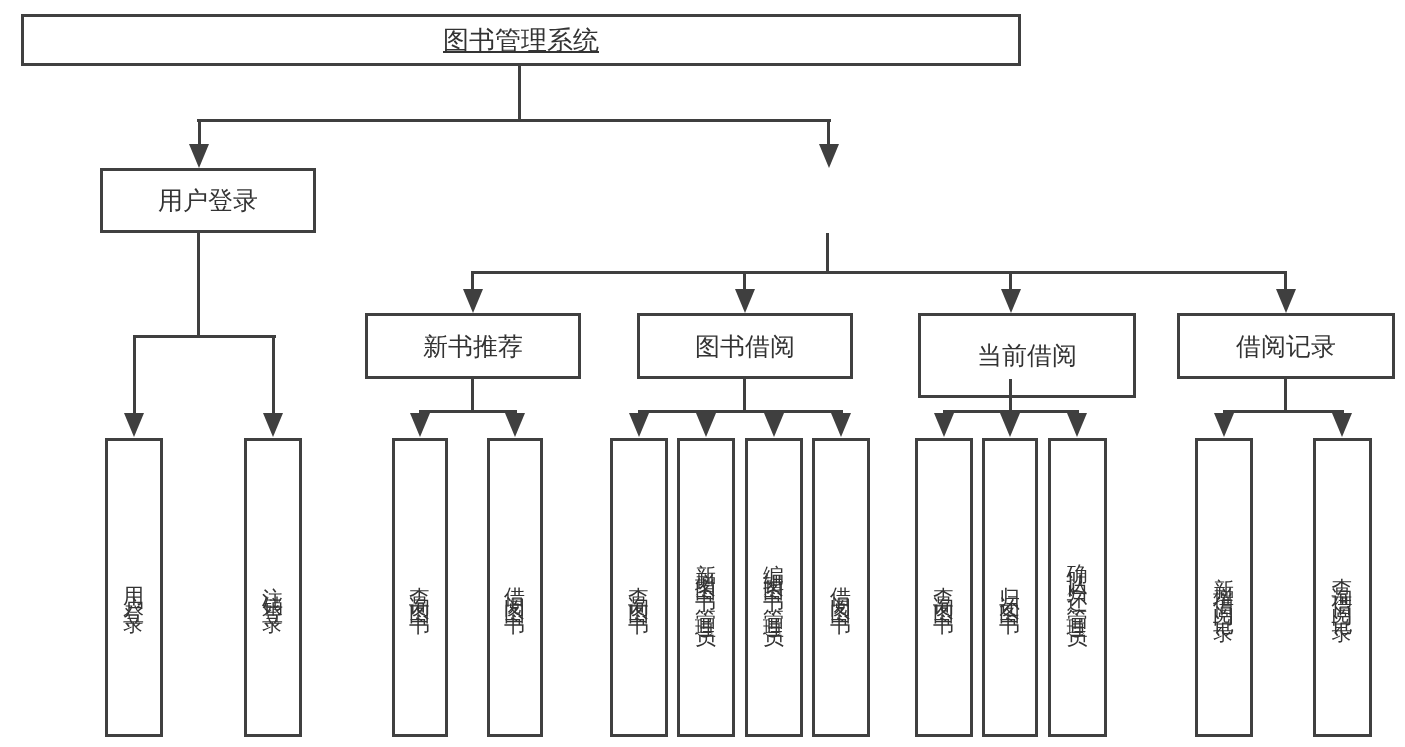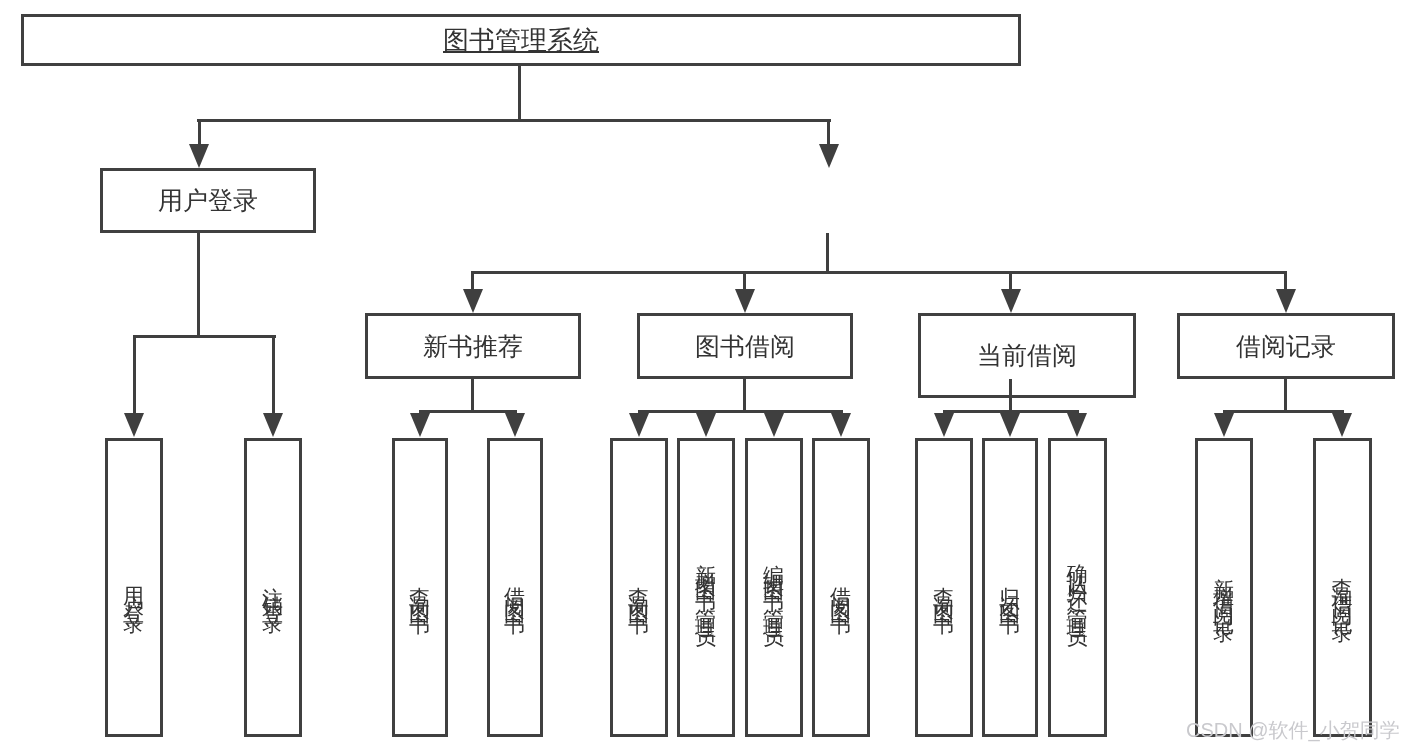--- a/index.html
+++ b/index.html
@@ -161,15 +161,14 @@
     <span>确认归还（管理员）</span>
   </div>
 
   <div class="box leaf" style="left:1195px;top:438px;width:58px;height:299px;">
     <span>新增借阅记录</span>
   </div>
   <div class="box leaf" style="left:1313px;top:438px;width:59px;height:299px;">
     <span>查询借阅记录</span>
   </div>
 
-  <div class="watermark">CSDN @软件_小贺同学</div>
 
 </div>
 
 </body></html>

